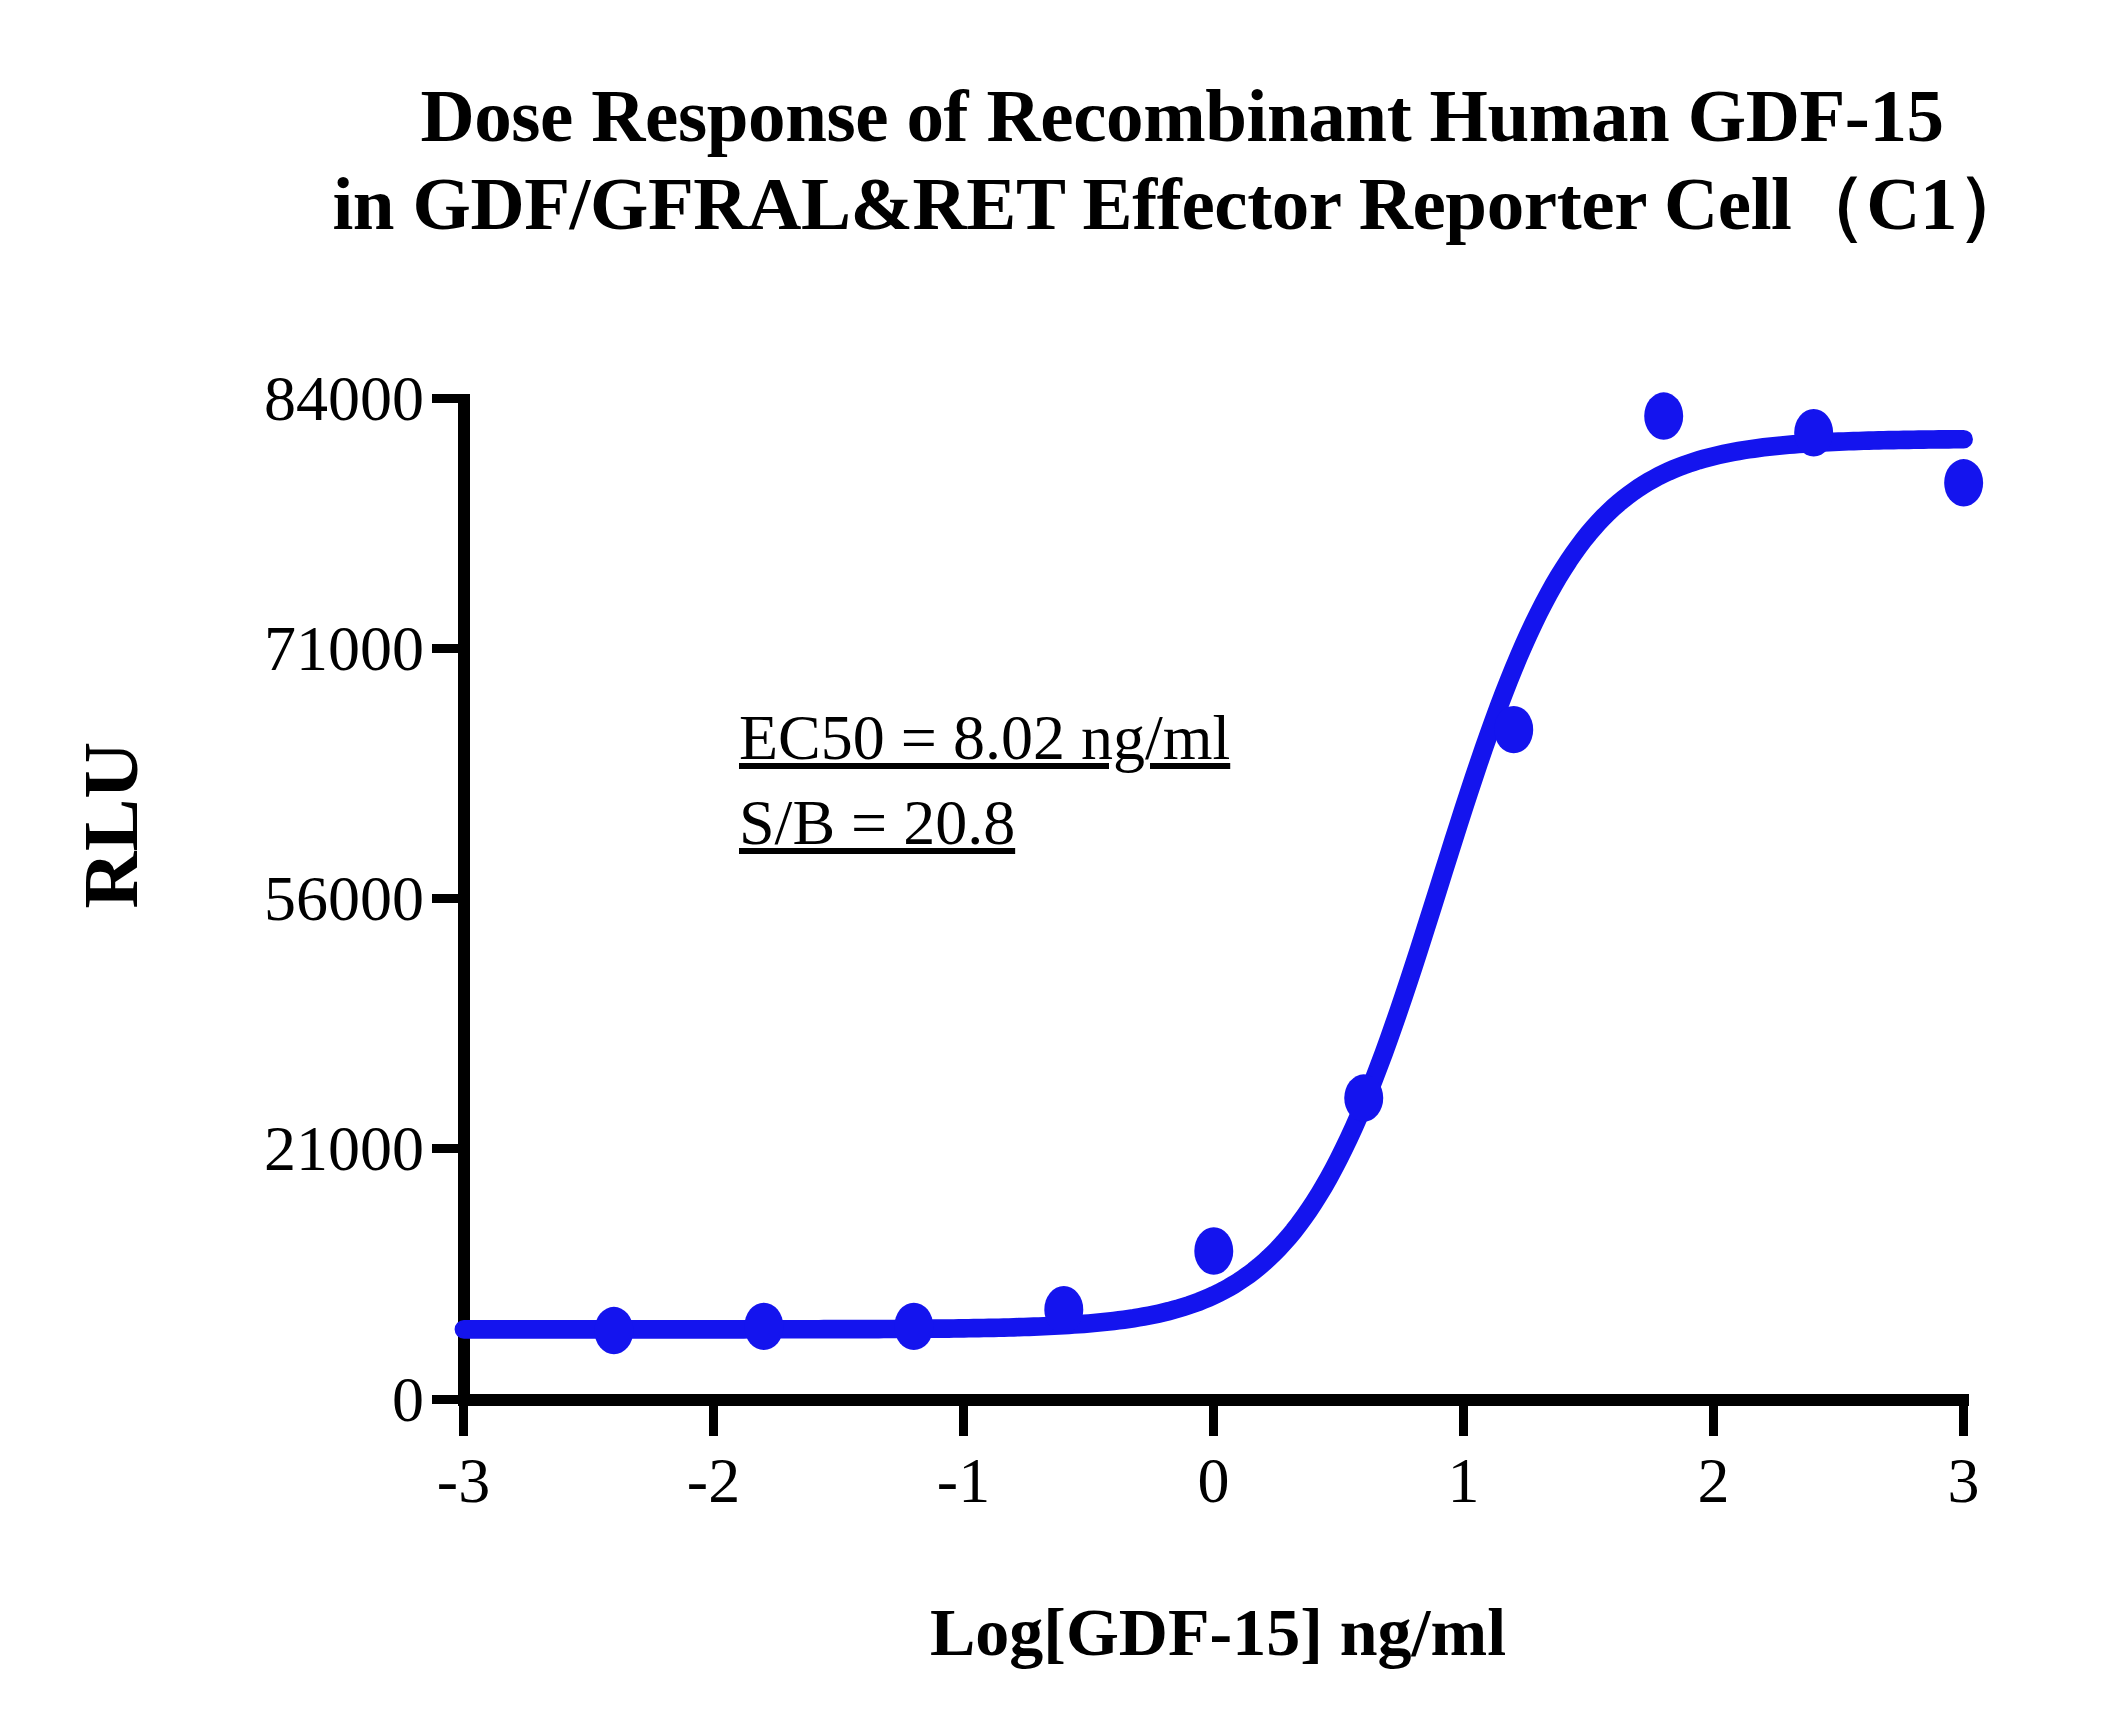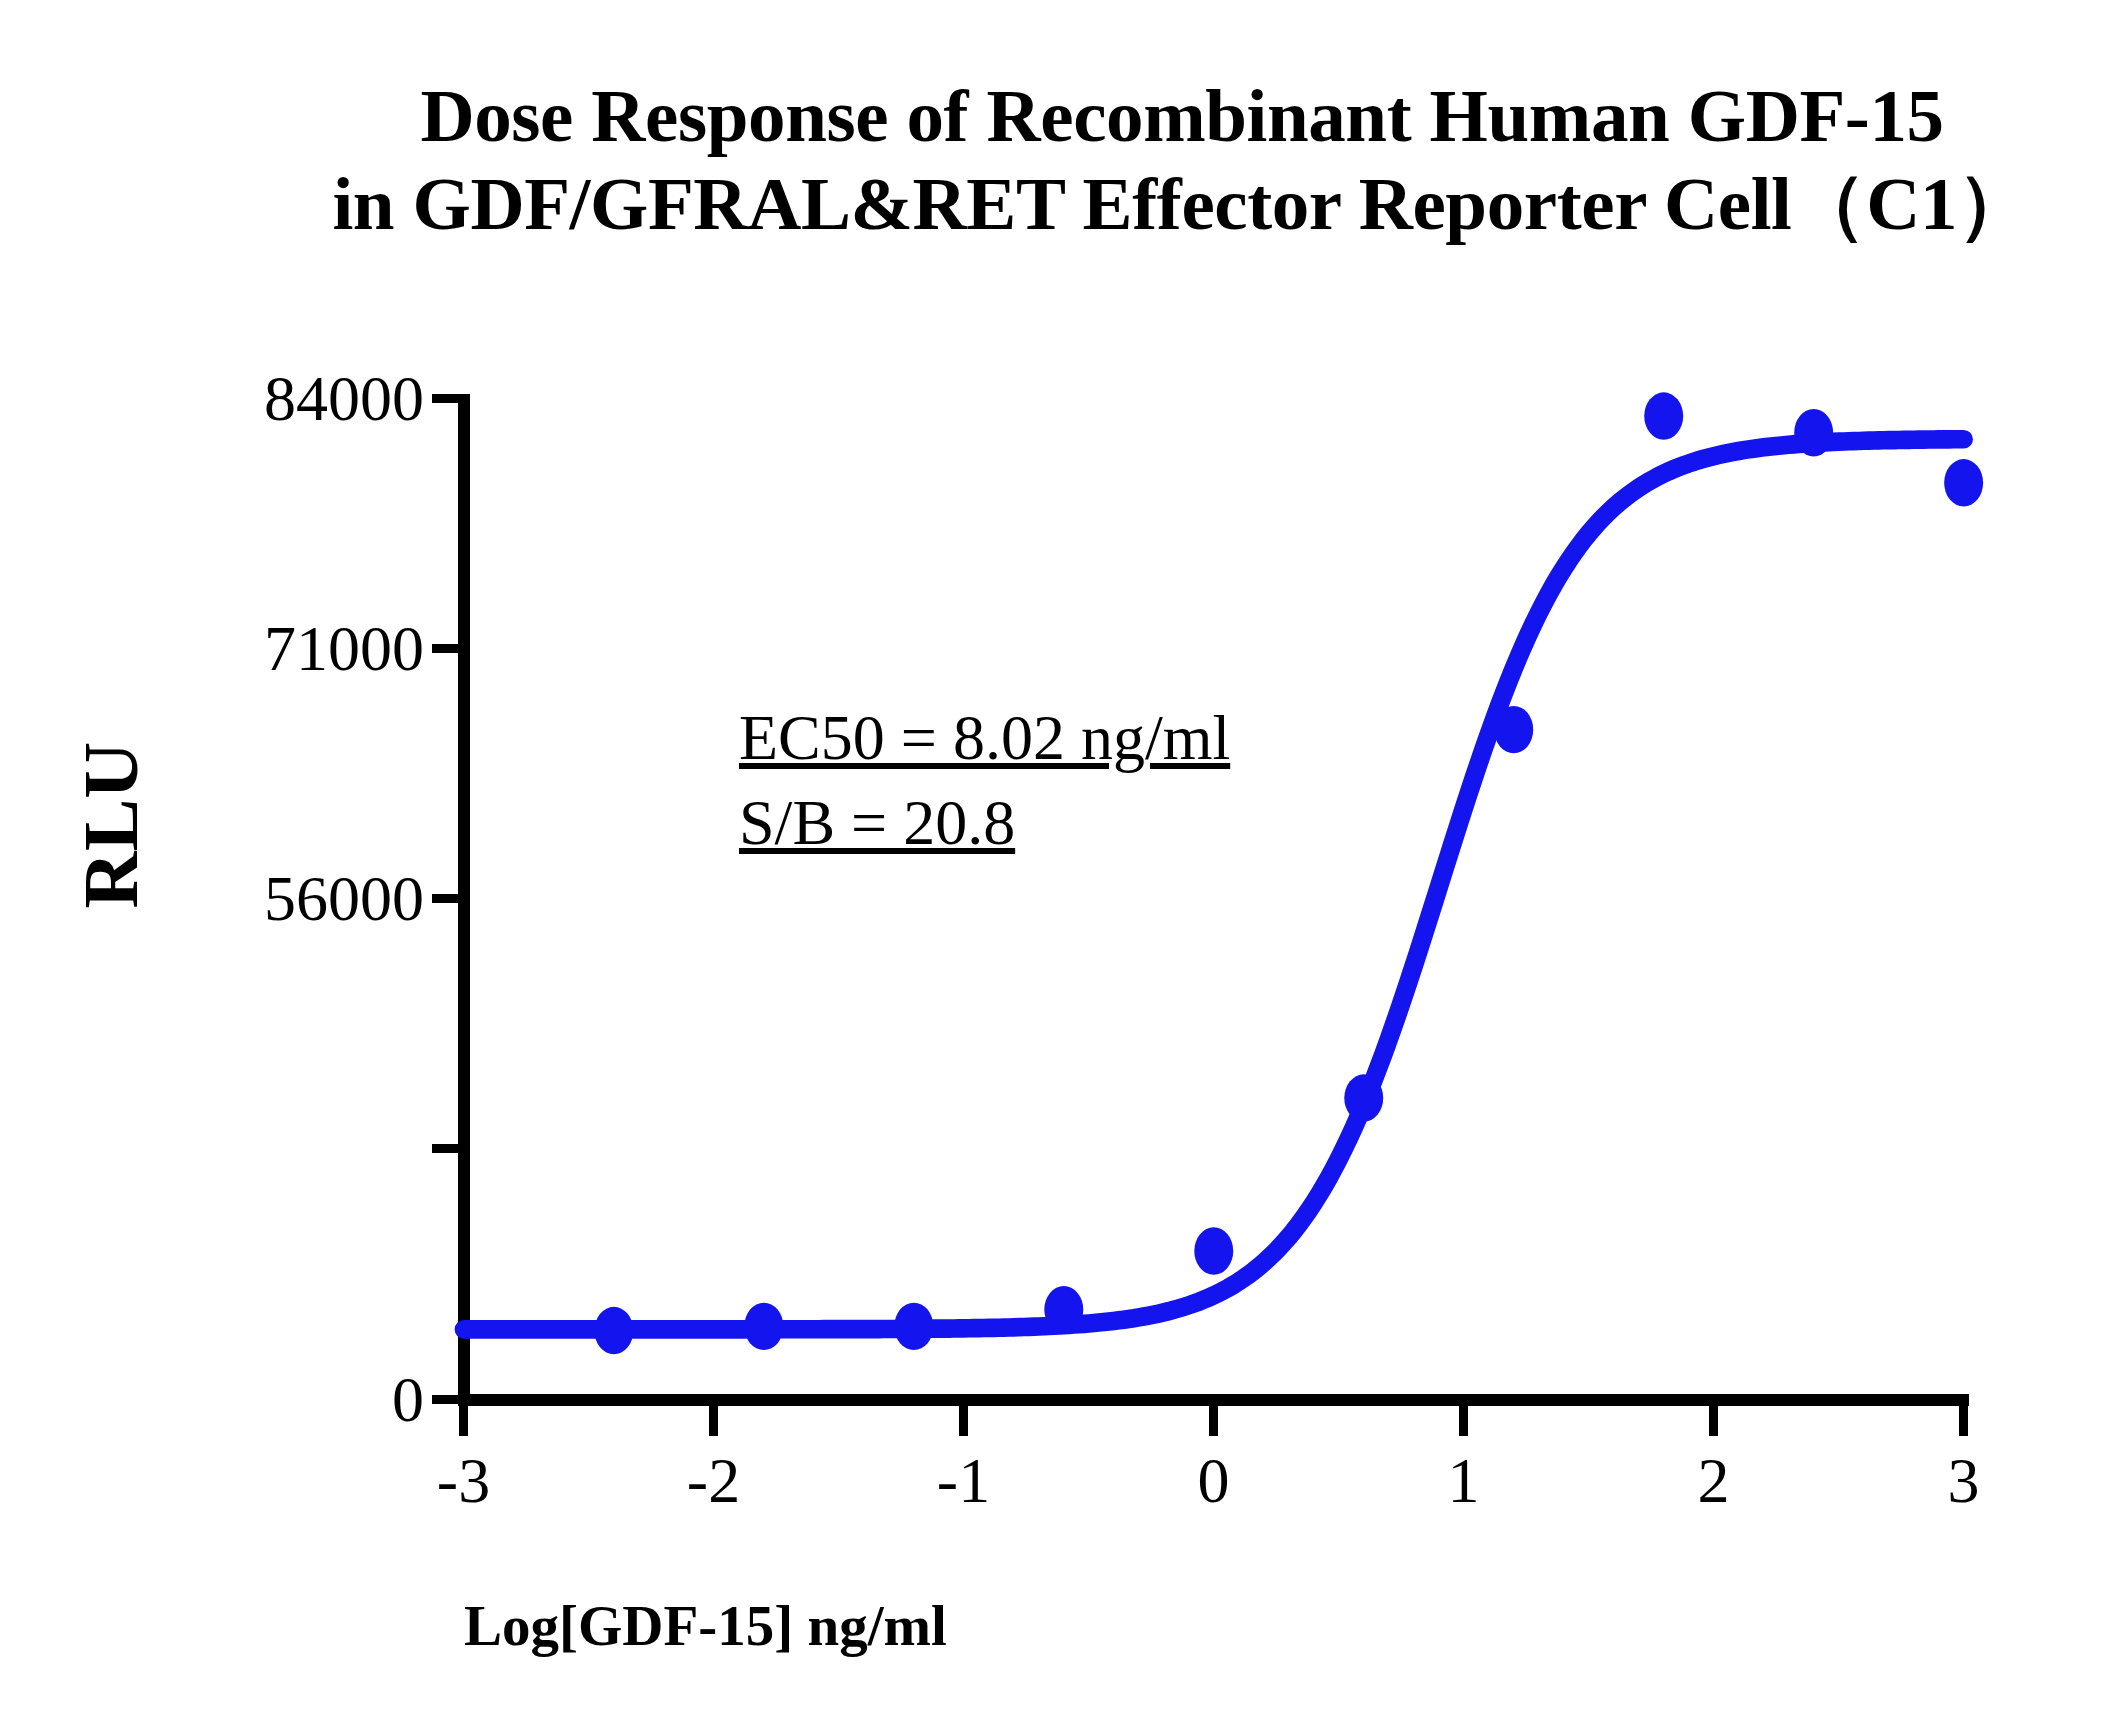--- a/index.html
+++ b/index.html
@@ -41,21 +41,21 @@
     position:absolute;
     left:-38px;top:780px;width:297px;
     font-size:79px;font-weight:bold;
     text-align:center;
     transform:rotate(-90deg);
     transform-origin:50% 50%;
     white-space:nowrap;
   }
   #x-axis-title{
     position:absolute;left:464px;top:1593px;width:1508px;
-    font-size:57px;font-weight:bold;text-align:left;white-space:nowrap;font-family:Liberation Serif, serif;
+    font-size:68px;font-weight:bold;text-align:center;white-space:nowrap;font-family:Liberation Serif, serif;
   }
 
   
   #annotation{
     position:absolute;left:739px;top:695px;
     font-size:64px;line-height:1.33;white-space:nowrap;
   }
   #annotation span{display:block;text-decoration:underline;}
 
   
@@ -76,20 +76,21 @@
     <div class="spine" id="y-spine"></div>
     <div class="spine" id="x-spine"></div>
 
     <div class="ytick" style="top:1395px"></div>
     <div class="ytick" style="top:1144px"></div>
     <div class="ytick" style="top:894px"></div>
     <div class="ytick" style="top:644px"></div>
     <div class="ytick" style="top:394px"></div>
 
     <div class="ylab" style="top:1368px">0</div>
+    <div class="ylab" style="top:1117px">21000</div>
     <div class="ylab" style="top:867px">56000</div>
     <div class="ylab" style="top:617px">71000</div>
     <div class="ylab" style="top:367px">84000</div>
 
     <div class="xtick" style="left:459px"></div>
     <div class="xtick" style="left:709px"></div>
     <div class="xtick" style="left:959px"></div>
     <div class="xtick" style="left:1209px"></div>
     <div class="xtick" style="left:1459px"></div>
     <div class="xtick" style="left:1709px"></div>

